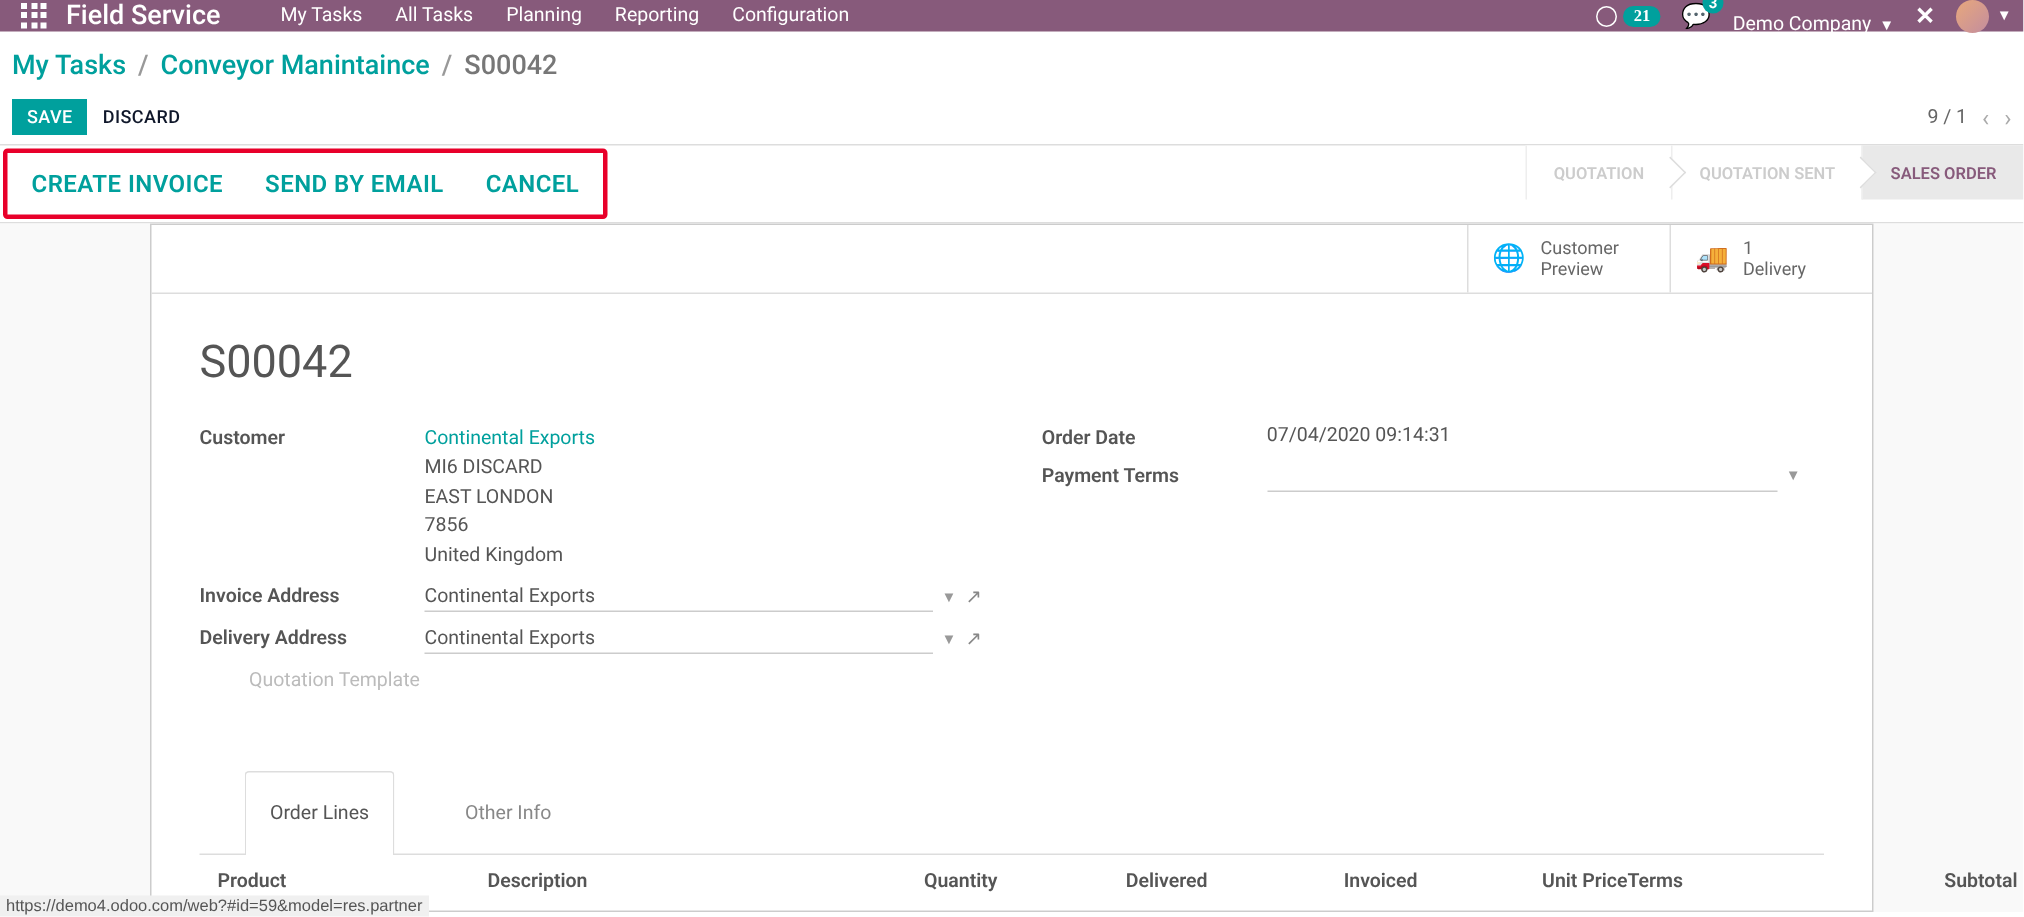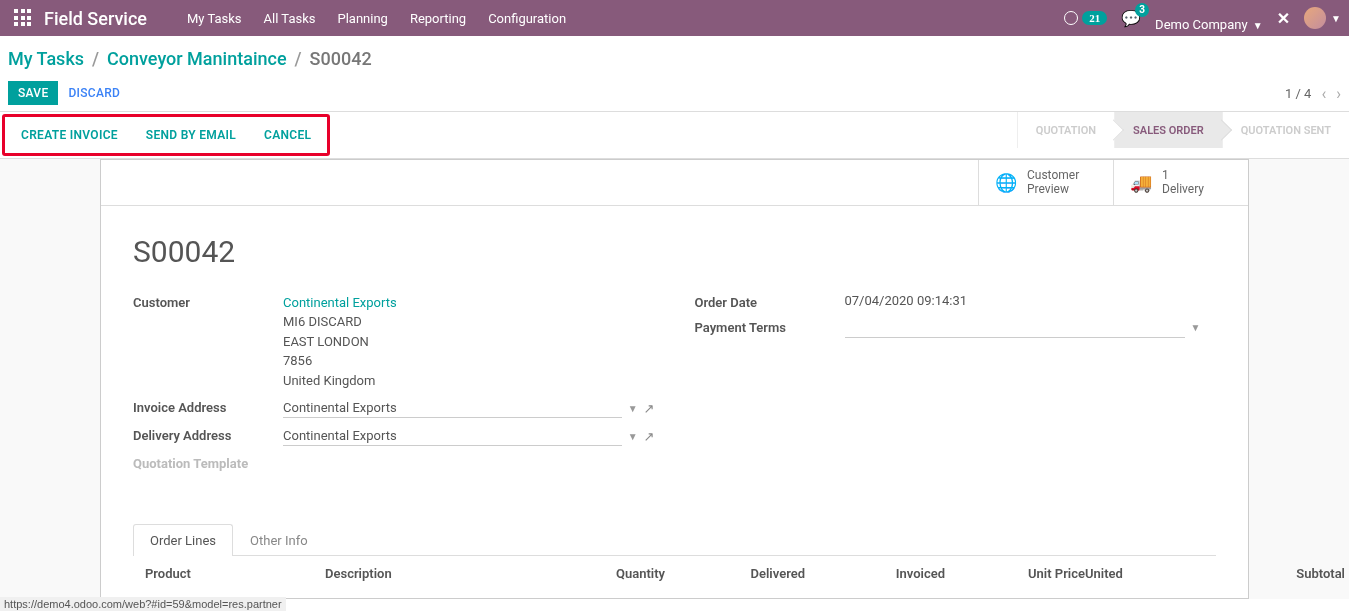--- a/index.html
+++ b/index.html
@@ -1,19 +1,19 @@
 <!DOCTYPE html>
 <html><head>
   <meta charset="utf-8">
   <style>
     * { margin: 0; padding: 0; box-sizing: border-box; font-family: -apple-system, BlinkMacSystemFont, "Segoe UI", Roboto, "Helvetica Neue", Arial, sans-serif; }
     body { background: #fff; width: 1349px; overflow-x: hidden; }
     
     
-    .topnav { background: #875a7b; height: 36px; display: flex; align-items: center; color: #fff; padding: 0 8px; }
+    .topnav { background: #875a7b; height: 21px; display: flex; align-items: center; color: #fff; padding: 0 8px; }
     .apps-icon { width: 18px; height: 18px; display: grid; grid-template-columns: repeat(3,1fr); grid-template-rows: repeat(3,1fr); gap: 2px; margin: 0 12px 0 6px; cursor: pointer; }
     .apps-icon span { background: #fff; width: 4px; height: 4px; }
     .brand { font-size: 18px; font-weight: 500; margin-right: 40px; }
     .topnav-menu { display: flex; gap: 22px; }
     .topnav-menu a { color: #fff; text-decoration: none; font-size: 13px; }
     .topnav-right { margin-left: auto; display: flex; align-items: center; gap: 14px; }
     .badge-pill { display: inline-flex; align-items: center; gap: 4px; background: #00a09d; border-radius: 10px; padding: 1px 7px; font-size: 11px; color: #fff; font-weight: bold; font-family: Liberation Serif, serif;}
     .clock-icon { width: 14px; height: 14px; border: 1.5px solid #fff; border-radius: 50%; position: relative; display:inline-block;}
     .chat-wrap { position:relative;display:inline-flex;align-items:center;}
     .chat-badge { position:absolute; top:-6px; right:-8px; background:#00a09d; color:#fff; font-size:10px; min-width:14px; height:14px; border-radius:7px; display:flex; align-items:center; justify-content:center; padding:0 3px; font-weight:bold;}
@@ -23,61 +23,61 @@
     .support-x { font-size: 16px; font-weight:bold; cursor:pointer;}
     
     
     .control-bar { padding: 12px 8px 6px 8px; }
     .breadcrumb { font-size: 18px; color: #875a7b; font-weight: 500; display: flex; gap: 8px; align-items: center; }
     .breadcrumb .sep { color: #999; }
     .breadcrumb .current { color: #777; }
     .control-row { display: flex; align-items: center; margin-top: 12px; }
     .btn { padding: 5px 10px; font-size: 12px; font-weight: 500; cursor: pointer; border: none; letter-spacing: 0.3px;}
     .btn-save { background: #00a09d; color: #fff; }
-    .btn-discard { background: transparent; color: #3b82f6; }
+    .btn-discard { background: transparent; color: #0f172a; }
     .pager { margin-left: auto; display: flex; align-items: center; gap: 10px; color: #666; font-size: 13px; }
     .pager .arrow { color: #aaa; font-size: 16px; cursor: pointer; }
     
     
     .statusbar-wrap { display: flex; border-top: 1px solid #ddd; border-bottom: 1px solid #ddd; background: #fff; align-items: stretch;}
     .action-buttons { display: flex; gap: 0px; padding: 4px 2px; border: 3px solid #e8002a; border-radius: 3px; margin: 2px;}
-    .btn-action { background: transparent; color: #00a09d; font-weight: 600; padding: 7px 14px; font-size: 12px; border: none; cursor: pointer; letter-spacing: 0.3px;}
+    .btn-action { background: transparent; color: #00a09d; font-weight: 600; padding: 7px 14px; font-size: 16px; border: none; cursor: pointer; letter-spacing: 0.3px;}
     .status-steps { margin-left: auto; display: flex; }
     .status-step { padding: 0 18px; font-size: 11px; font-weight: 600; color: #ccc; display: flex; align-items: center; position: relative; height: 36px; background:#fff; border-left:1px solid #eee;}
     .status-step::after { content:''; position:absolute; right:-7px; top:50%; transform:translateY(-50%) rotate(45deg); width:14px; height:14px; border-top:1px solid #ddd; border-right:1px solid #ddd; background:#fff; z-index:1;}
     .status-step.active { color: #875a7b; background: #e9e9e9; }
     .status-step.active::after { background:#e9e9e9;}
     .status-step:last-child::after{display:none;}
     
     
     .sheet-wrap { background: #f9f9f9; padding: 0; }
     .sheet { background: #fff; border: 1px solid #ccc; margin: 0 100px; min-height: 440px;  }
     .stat-buttons { display: flex; justify-content: flex-end; border-bottom: 1px solid #ddd; }
     .stat-button { display: flex; align-items: center; gap: 10px; padding: 8px 16px; border-left: 1px solid #ddd; color: #666; font-size: 12px; cursor: pointer; min-width: 135px;}
     .stat-icon { font-size: 18px; color: #888; width:22px; text-align:center;}
     .stat-text { display: flex; flex-direction: column; line-height: 1.2; }
     
     .record-title { font-size: 30px; color: #555; font-weight: 400; padding: 28px 32px 24px 32px; }
     
     .form-grid { display: grid; grid-template-columns: 1fr 1fr; gap: 40px; padding: 0 32px 24px 32px; }
     .form-field { display: grid; grid-template-columns: 150px 1fr; align-items: start; margin-bottom: 8px; }
     .label { font-size: 13px; font-weight: 600; color: #555; padding-top: 2px;}
-    .label.muted { color: #bbb; font-weight: 700;}
+    .label.muted { color: #bbb; font-weight: 400; margin-left: 33px;}
     .value { font-size: 13px; color: #555; }
     .link { color: #00a09d; cursor: pointer; }
     .address-lines { line-height: 1.5; }
     .m2o-field { display: flex; align-items: center; gap: 6px; }
     .m2o-input { flex: 1; border: none; border-bottom: 1px solid #ccc; font-size: 13px; padding: 2px 0; outline: none; color: #555; max-width: 360px;}
     .m2o-caret { color: #999; font-size: 10px; }
     .ext-link { color: #888; font-size: 13px; cursor: pointer; }
     .payment-input { width:100%; border:none; border-bottom:1px solid #ccc; font-size:13px; padding:2px 0; max-width:340px;}
     
     
     .tabs { display: flex; border-bottom: 1px solid #ddd; margin: 20px 32px 0 32px; }
-    .tab { padding: 8px 16px; font-size: 13px; color: #888; cursor: pointer; border: 1px solid transparent; border-bottom: none; position:relative; top:1px;}
+    .tab { padding: 20px 16px; font-size: 13px; color: #888; cursor: pointer; border: 1px solid transparent; border-bottom: none; position:relative; top:1px;margin-left:30px;}
     .tab.active { color: #555; border-color: #ddd; background: #fff; border-radius: 3px 3px 0 0;}
     
     .table-head { display: grid; grid-template-columns: 180px 220px 120px 140px 140px 140px 120px 140px 30px; padding: 10px 12px; font-size: 13px; font-weight: 600; color: #555; margin: 0 32px;}
     .table-head .num { text-align: right; }
     .kebab { text-align: right; font-size: 14px; color: #888; cursor:pointer;}
     
     .footer-url { position: fixed; bottom: 0; left: 0; background: #f0f0f0; font-size: 11px; color: #555; padding: 1px 4px; font-family:sans-serif;}
   </style>
 </head>
 <body>
@@ -128,37 +128,37 @@
     <a class="link">My Tasks</a>
     <span class="sep">/</span>
     <a class="link">Conveyor Manintaince</a>
     <span class="sep">/</span>
     <span class="current">S00042</span>
   </div>
   <div class="control-row">
     <button class="btn btn-save">SAVE</button>
     <button class="btn btn-discard">DISCARD</button>
     <div class="pager">
-      <span>1 / 4</span>
+      <span>9 / 1</span>
       <span class="arrow">‹</span>
       <span class="arrow">›</span>
     </div>
   </div>
 </div>
 
 <div class="statusbar-wrap">
   <div class="action-buttons">
     <button class="btn-action">CREATE INVOICE</button>
     <button class="btn-action">SEND BY EMAIL</button>
     <button class="btn-action">CANCEL</button>
   </div>
   <div class="status-steps">
     <div class="status-step">QUOTATION</div>
+    <div class="status-step">QUOTATION SENT</div>
     <div class="status-step active">SALES ORDER</div>
-    <div class="status-step">QUOTATION SENT</div>
   </div>
 </div>
 
 <div class="sheet-wrap">
   <div class="sheet">
     <div class="stat-buttons">
       <div class="stat-button">
         <span class="stat-icon">🌐</span>
         <span class="stat-text">
           <span>Customer</span>
@@ -231,21 +231,21 @@
       <div class="tab">Other Info</div>
     </div>
 
     <div class="table-head">
       <div>Product</div>
       <div>Description</div>
       <div class="num">Quantity</div>
       <div class="num">Delivered</div>
       <div class="num">Invoiced</div>
       <div class="num">Unit Price</div>
-      <div>United</div>
+      <div>Terms</div>
       <div class="num">Subtotal</div>
       <div class="kebab">⋮</div>
     </div>
 
   </div>
 </div>
 
 <div class="footer-url">https://demo4.odoo.com/web?#id=59&amp;model=res.partner</div>
 
 </body></html>

